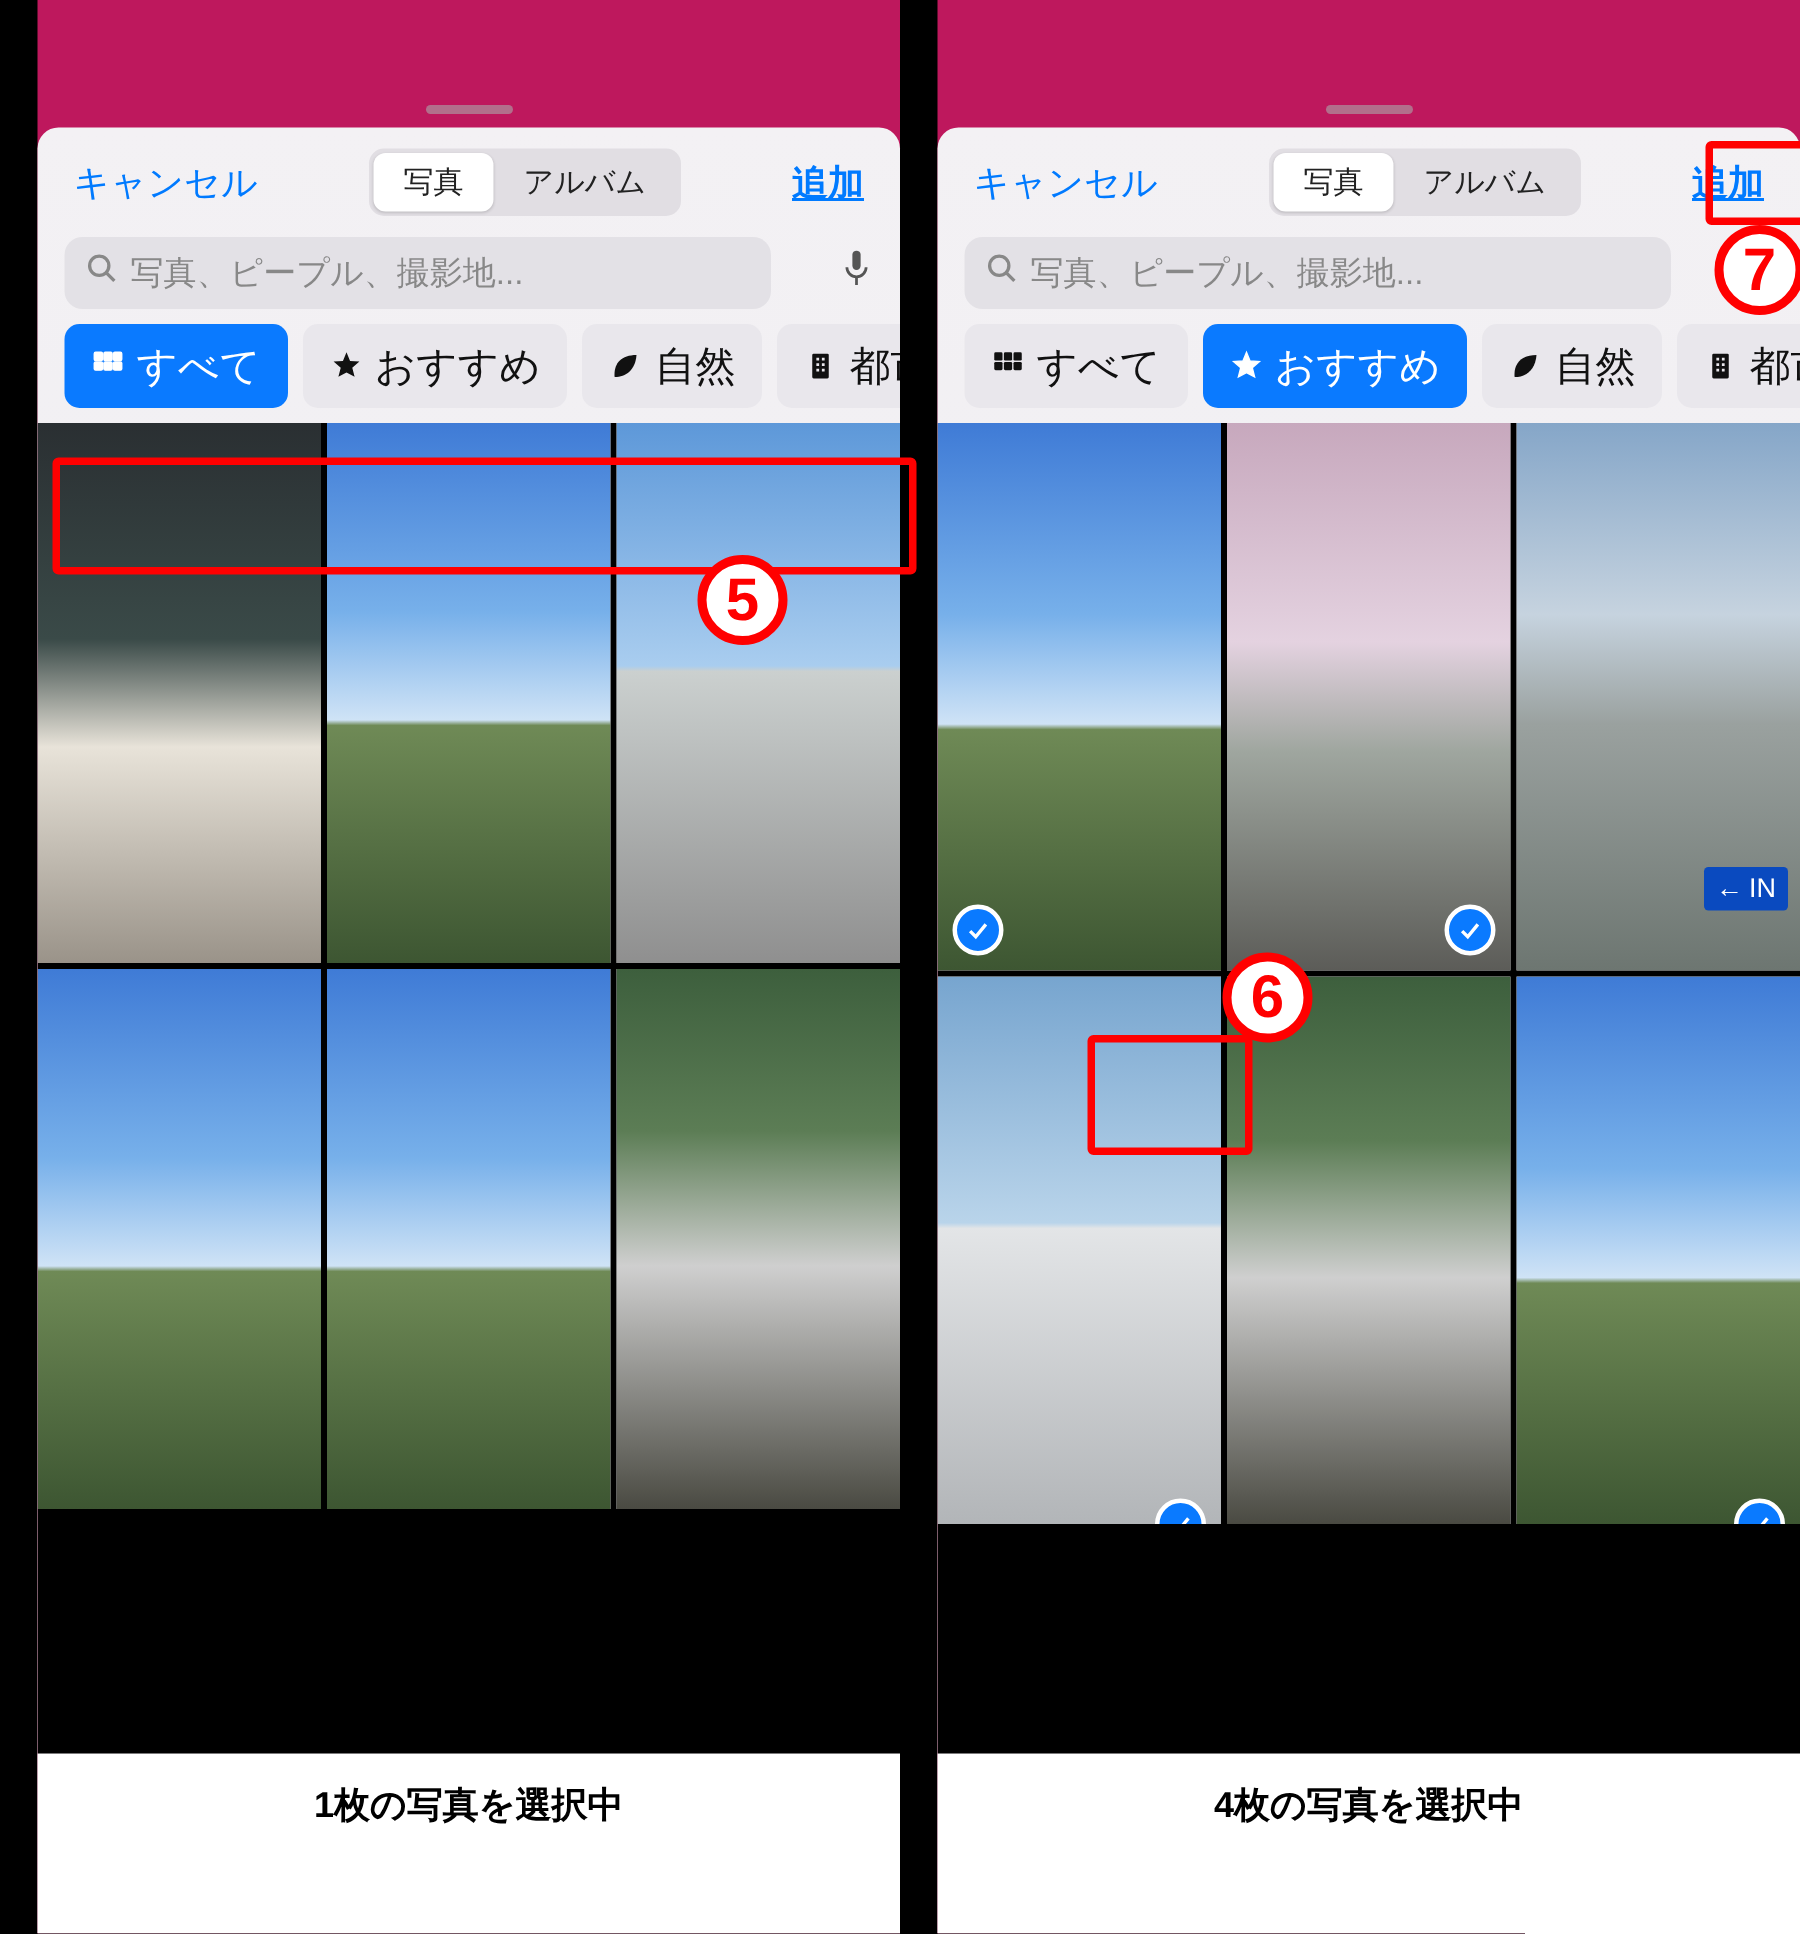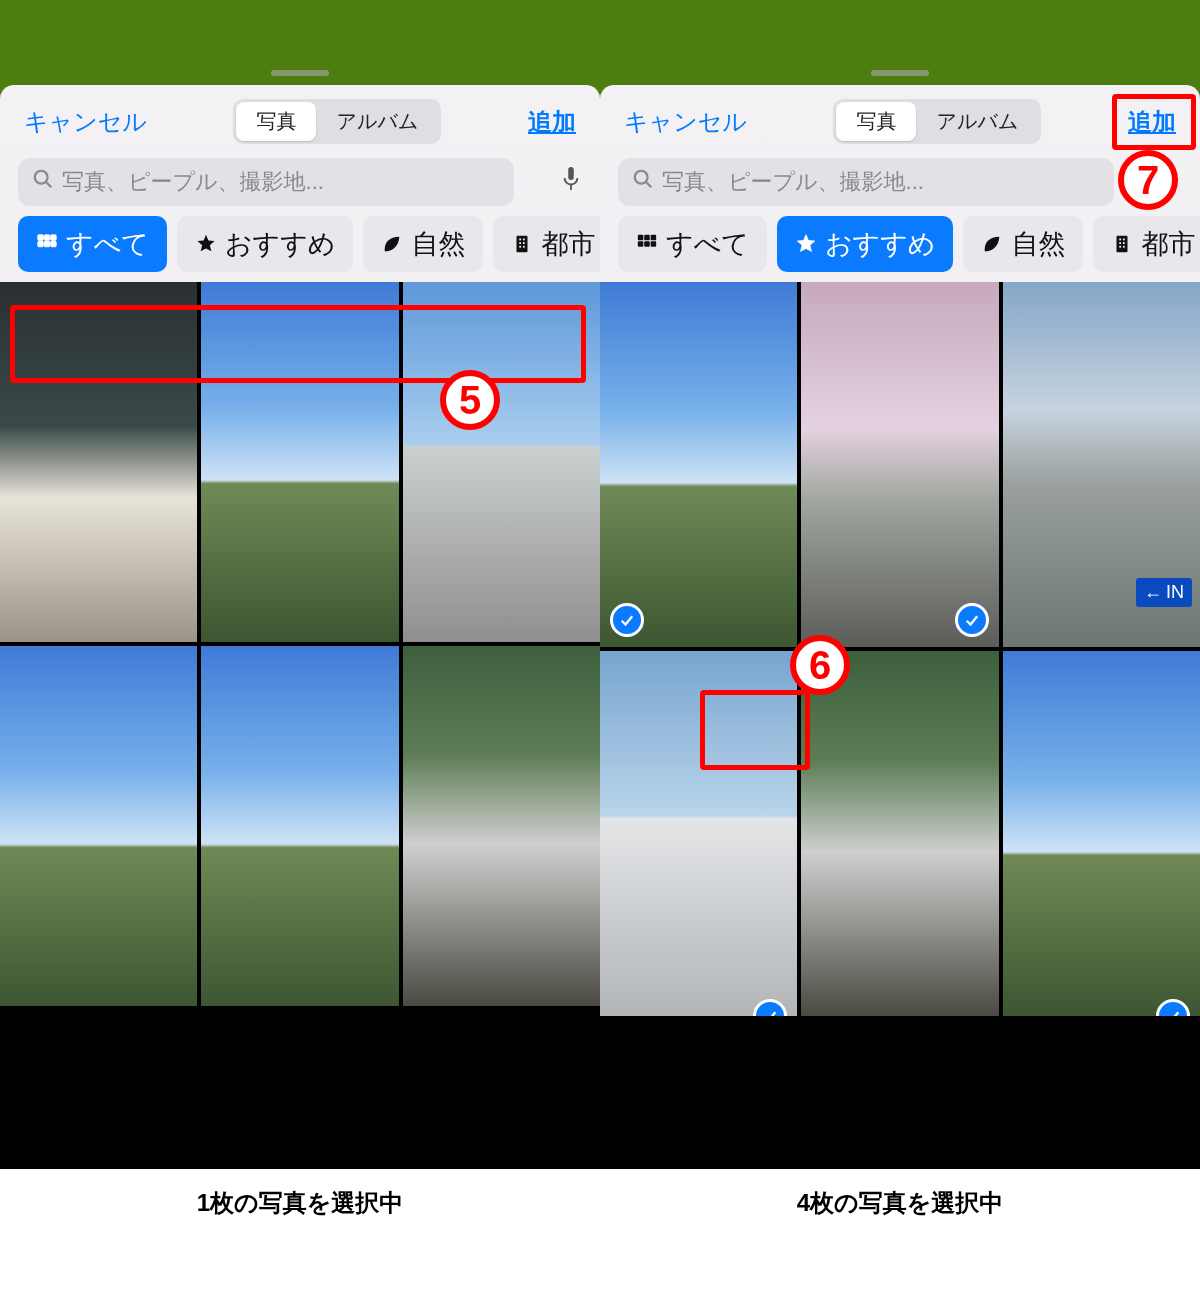--- a/index.html
+++ b/index.html
@@ -6,22 +6,23 @@
   body {
     font-family: -apple-system, "Hiragino Sans", "Helvetica Neue", sans-serif;
     background: #000;
     width: 1200px;
     height: 1289px;
     display: flex;
   }
   .phone {
     width: 600px;
     height: 1289px;
-    background: #4d7c0f;
+    background: #be185d;
     position: relative;
+    margin-left: 25px;
   }
   .sheet-handle {
     position:absolute; top:70px; left:50%; transform:translateX(-50%);
     width: 58px; height: 6px; border-radius:3px; background:#aaa; opacity:.6;
   }
   .sheet {
     position: absolute;
     top: 85px; left: 0; right: 0; bottom: 0;
     background: linear-gradient(#f3f1f4,#eceaee);
     border-top-left-radius: 14px;

